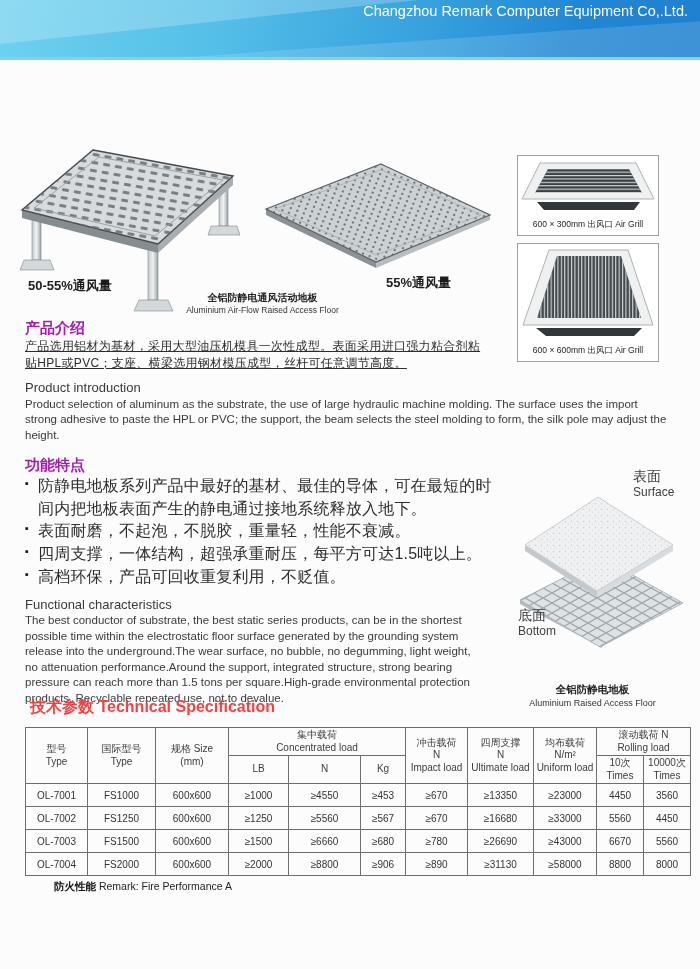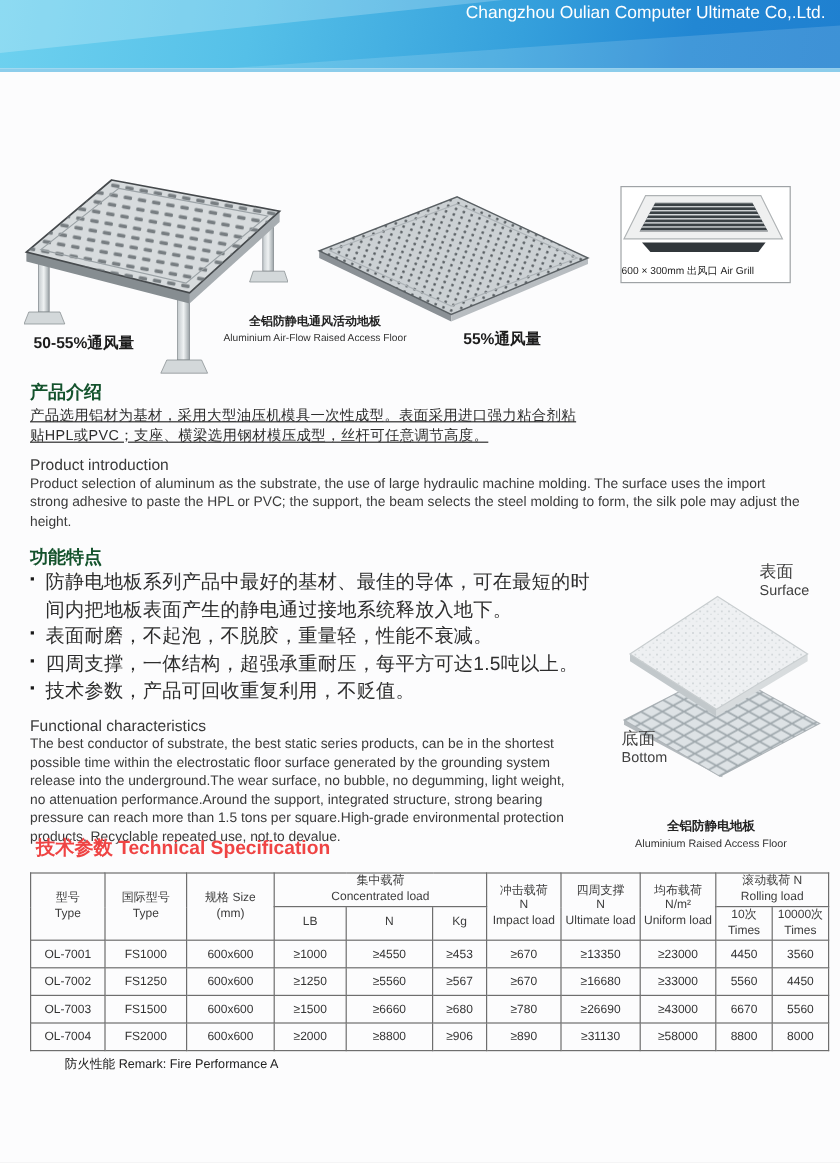--- a/index.html
+++ b/index.html
@@ -14,32 +14,32 @@
   .streak2 { position:absolute; left:180px; top:38px; width:560px; height:40px; background:rgba(255,255,255,.14); transform:rotate(-4deg); }
   .banner-strip { position:absolute; left:0; top:57px; width:700px; height:3px; background:#8ccdeb; }
   .company { position:absolute; right:12px; top:3px; text-align:right; color:#ffffff; }
   .company-cn { font-size:27px; font-weight:bold; letter-spacing:1px; line-height:1.15; }
   .company-en { font-size:14.5px; line-height:1.2; }
 
   
   .svg-abs { position:absolute; }
   .img-label { position:absolute; font-size:13px; font-weight:600; color:#1c1c1c; }
   .caption-center { position:absolute; left:185px; top:261px; width:155px; text-align:center; }
-  .caption-cn { font-size:10px; font-weight:bold; color:#222; line-height:1.5; }
+  .caption-cn { font-size:10px; font-weight:bold; color:#222; line-height:1.5;margin-top:29px; }
   .caption-en { font-size:8.5px; color:#333; line-height:1.4; }
 
-  .grill-box { position:absolute; left:517px; width:142px; background:#fff; border:1px solid #9fa3a6; }
+  .grill-box { position:absolute; left:517px; width:142px; background:#fff; border:1px solid #9fa3a6; text-align:center; }
   .grill-box1 { top:155px; height:81px; }
   .grill-box2 { top:243px; height:119px; }
   .grill-caption { font-size:8.5px; color:#1f1f1f; line-height:1.1; }
 
   
   .sec { position:absolute; left:25px; }
   .sec-intro { top:317px; width:660px; }
-  .h-cn { font-size:15px; font-weight:600; color:#14532d; line-height:1.4; }
+  .h-cn { font-size:15px; font-weight:600; color:#a21caf; line-height:1.4; }
   .p-cn { font-size:12px; color:#2d2d2d; width:465px; line-height:1.42; letter-spacing:.3px;text-decoration:underline; }
   .h-en { font-size:13px; color:#3a3a3a; margin-top:7px; line-height:1.35; }
   .p-en { font-size:11.5px; color:#3a3a3a; width:642px; line-height:1.35; }
 
   .sec-feat { top:454px; width:660px; }
   .feat-list { list-style:none; width:478px; }
   .feat-list li { position:relative; font-size:16px; color:#2d2d2d; line-height:1.42; padding-left:13px; letter-spacing:.2px; }
   .bullet { position:absolute; left:0; top:1px; font-size:11px; color:#1a1a1a; }
   .p-en-narrow { width:460px; }
 
@@ -52,32 +52,32 @@
   .diagram-en { font-size:9px; color:#333; }
 
   
   .spec-title { position:absolute; left:30px; top:697px; font-size:16px; font-weight:600; color:#ef4444; }
   table.spec { position:absolute; left:25px; top:727px; width:665px; border-collapse:collapse; table-layout:fixed; }
   table.spec th, table.spec td { border:1px solid #6e6e6e; text-align:center; vertical-align:middle; font-weight:normal; color:#3c3c3c; padding:1px 0; }
   table.spec th { font-size:10px; line-height:1.25; }
   table.spec td { font-size:10px; height:23px; color:#333; }
   table.spec th span { display:block; }
   .remark { position:absolute; left:28px; top:880px; font-size:10.5px; color:#222; }
-  .remark .r-cn { font-weight:normal; color:#111;padding-left:26px; }
+  .remark .r-cn { font-weight:bold; color:#111;padding-left:26px; }
 </style>
 </head>
 <body>
 
 <div class="page">
 
   <div class="banner">
     <div class="streak1"></div>
     <div class="streak2"></div>
     <div class="company">
-      <div class="company-en">Changzhou Oulian Computer Ultimate Co,.Ltd.</div>
+      <div class="company-en">Changzhou Remark Computer Equipment Co,.Ltd.</div>
     </div>
   </div>
   <div class="banner-strip"></div>
 
   <svg class="svg-abs" style="left:20px;top:146px;" width="220" height="168" viewBox="0 0 220 168">
     <defs>
       <linearGradient id="steel" x1="0" y1="0" x2="1" y2="0">
         <stop offset="0" stop-color="#c3c9cc"></stop>
           <stop offset=".5" stop-color="#eff2f3"></stop>
           <stop offset="1" stop-color="#9aa2a6"></stop>
@@ -131,35 +131,49 @@
         </pattern>
       </defs>
       <polygon points="17,44 120,44 114,52 24,52" fill="#31373b"></polygon>
       <polygon points="20,5 116,5 134,41 2,41" fill="#eff0f0" stroke="#aeb2b4" stroke-width="1"></polygon>
       <polygon points="28,11 109,11 122,35 15,35" fill="#3a4145"></polygon>
       <polygon points="28,11 109,11 122,35 15,35" fill="url(#hstripes)"></polygon>
     </svg>
     <div class="grill-caption">600 × 300mm 出风口 Air Grill</div>
   </div>
 
+  <div class="grill-box grill-box2">
+    <svg width="136" height="96" viewBox="0 0 136 96" style="margin-top:2px;">
+      <defs>
+        <pattern id="vstripes" width="3.4" height="4" patternUnits="userSpaceOnUse">
+          <rect x="0" y="0" width="1.1" height="4" fill="#d6dadc"></rect>
+        </pattern>
+      </defs>
+      <polygon points="16,82 122,82 114,90 26,90" fill="#31373b"></polygon>
+      <polygon points="29,4 108,4 133,79 3,79" fill="#eff0f0" stroke="#aeb2b4" stroke-width="1"></polygon>
+      <polygon points="37,10 101,10 121,72 17,72" fill="#434a4e"></polygon>
+      <polygon points="37,10 101,10 121,72 17,72" fill="url(#vstripes)"></polygon>
+    </svg>
+    <div class="grill-caption">600 × 600mm 出风口 Air Grill</div>
+  </div>
 
   <div class="sec sec-intro">
     <div class="h-cn">产品介绍</div>
     <div class="p-cn">产品选用铝材为基材，采用大型油压机模具一次性成型。表面采用进口强力粘合剂粘贴HPL或PVC；支座、横梁选用钢材模压成型，丝杆可任意调节高度。</div>
     <div class="h-en">Product introduction</div>
     <div class="p-en">Product selection of aluminum as the substrate, the use of large hydraulic machine molding. The surface uses the import strong adhesive to paste the HPL or PVC; the support, the beam selects the steel molding to form, the silk pole may adjust the height.</div>
   </div>
 
   <div class="sec sec-feat">
     <div class="h-cn">功能特点</div>
     <ul class="feat-list">
       <li><span class="bullet">▪</span><span>防静电地板系列产品中最好的基材、最佳的导体，可在最短的时间内把地板表面产生的静电通过接地系统释放入地下。</span></li>
       <li><span class="bullet">▪</span><span>表面耐磨，不起泡，不脱胶，重量轻，性能不衰减。</span></li>
       <li><span class="bullet">▪</span><span>四周支撑，一体结构，超强承重耐压，每平方可达1.5吨以上。</span></li>
-      <li><span class="bullet">▪</span><span>技术参数，产品可回收重复利用，不贬值。</span></li>
+      <li><span class="bullet">▪</span><span>高档环保，产品可回收重复利用，不贬值。</span></li>
     </ul>
     <div class="h-en">Functional characteristics</div>
     <div class="p-en p-en-narrow">The best conductor of substrate, the best static series products, can be in the shortest possible time within the electrostatic floor surface generated by the grounding system release into the underground.The wear surface, no bubble, no degumming, light weight, no attenuation performance.Around the support, integrated structure, strong bearing pressure can reach more than 1.5 tons per square.High-grade environmental protection products, Recyclable repeated use, not to devalue.</div>
   </div>
 
   <svg class="svg-abs" style="left:498px;top:448px;" width="200" height="200" viewBox="0 0 200 200">
     <defs>
       <pattern id="speckle" width="6" height="6" patternUnits="userSpaceOnUse">
         <circle cx="1.5" cy="1.5" r=".7" fill="#c7cdd0"></circle>
           <circle cx="4.5" cy="4" r=".6" fill="#d4d9db"></circle>

